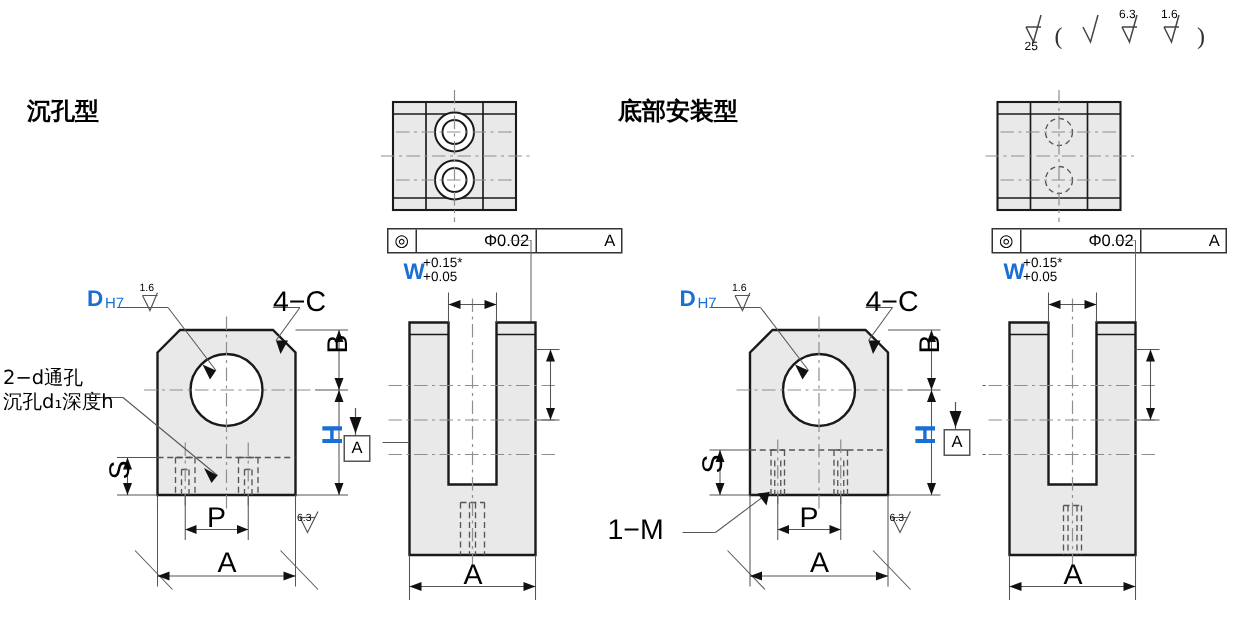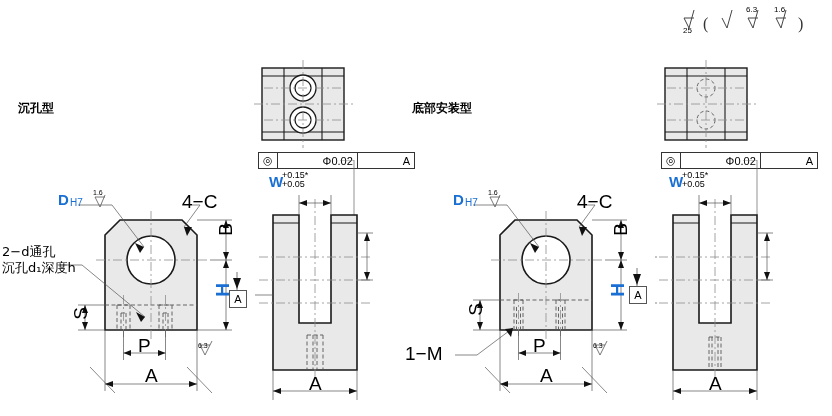--- a/index.html
+++ b/index.html
@@ -1,20 +1,20 @@
 <!DOCTYPE html>
 <html><head>
 <meta charset="utf-8">
 <style>
   html,body{margin:0;padding:0;background:#fff;}
   body{width:832px;height:416px;position:relative;overflow:hidden;
        font-family:"Liberation Sans","DejaVu Sans",sans-serif;color:#000;}
   .abs{position:absolute;}
   svg{display:block;}
-  .title{font-size:12px;font-weight:700;font-family:"DejaVu Sans",sans-serif;letter-spacing:0px;margin-top:36px;}
+  .title{font-size:16px;font-weight:700;font-family:"DejaVu Sans",sans-serif;letter-spacing:0px;}
   .lbl{font-size:12px;font-family:"Liberation Sans",sans-serif;}
   .lbl-cjk{font-size:13px;font-family:"DejaVu Sans",sans-serif;font-weight:400;}
   .blue{color:#1a6fd4;}
   .tiny{font-size:8px;}
   .mini{font-size:7px;}
   .dimtxt{font-size:19px;font-family:"Liberation Sans",sans-serif;}
   .vert{writing-mode:vertical-rl;transform:rotate(180deg);}
   .tolbox{border:1px solid #333;display:flex;align-items:center;height:15px;background:#fff;}
   .tolbox div{padding:0 4px;font-size:11px;display:flex;align-items:center;height:100%;}
   .tolbox div+div{border-left:1px solid #333;padding-left:45px;}

